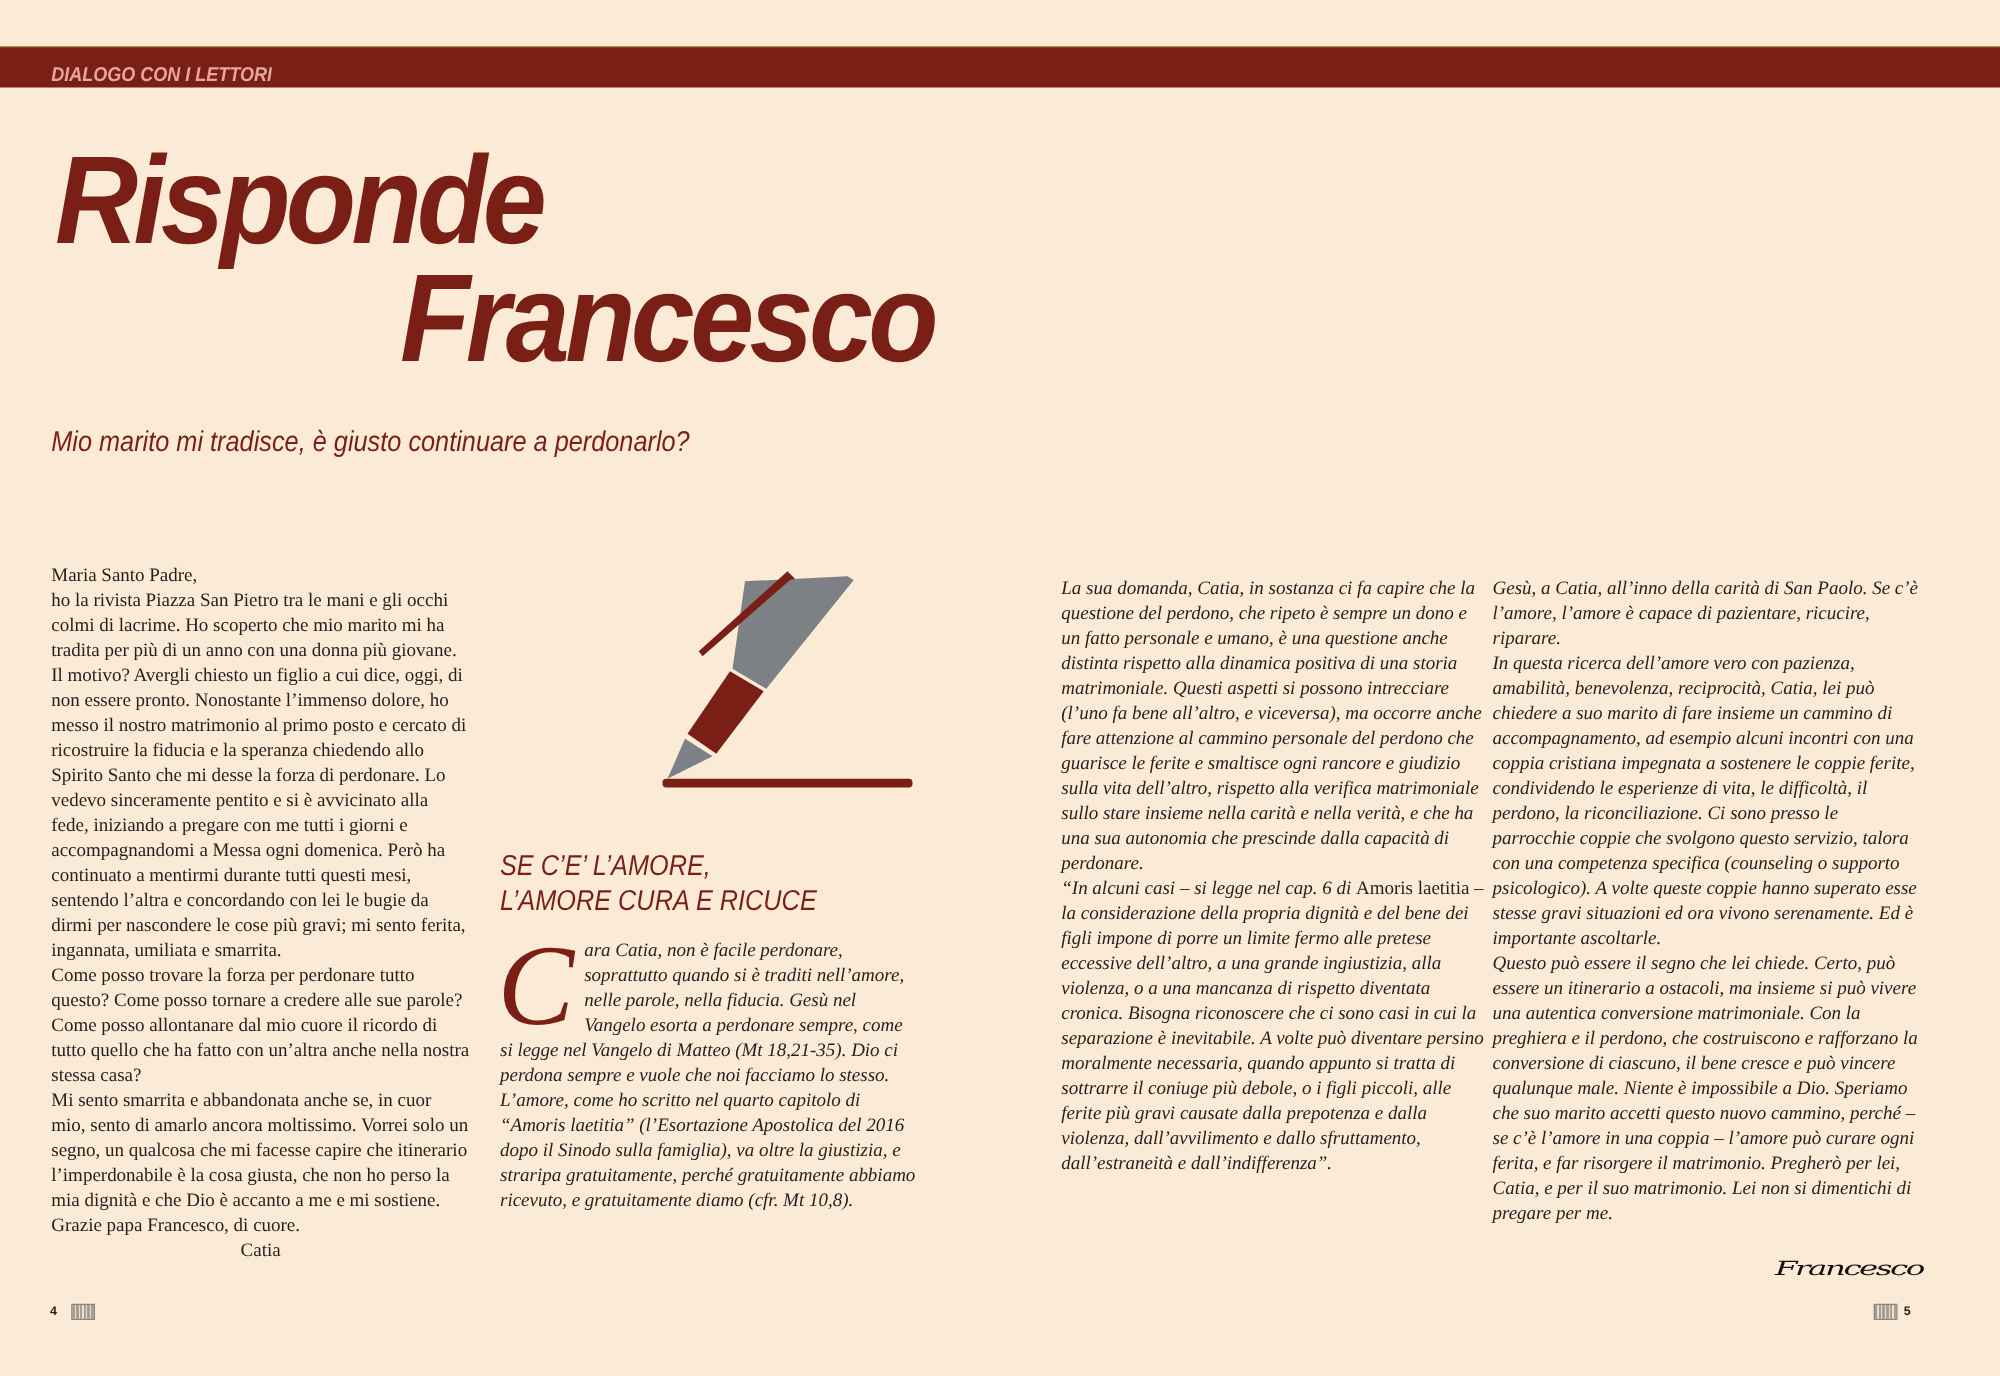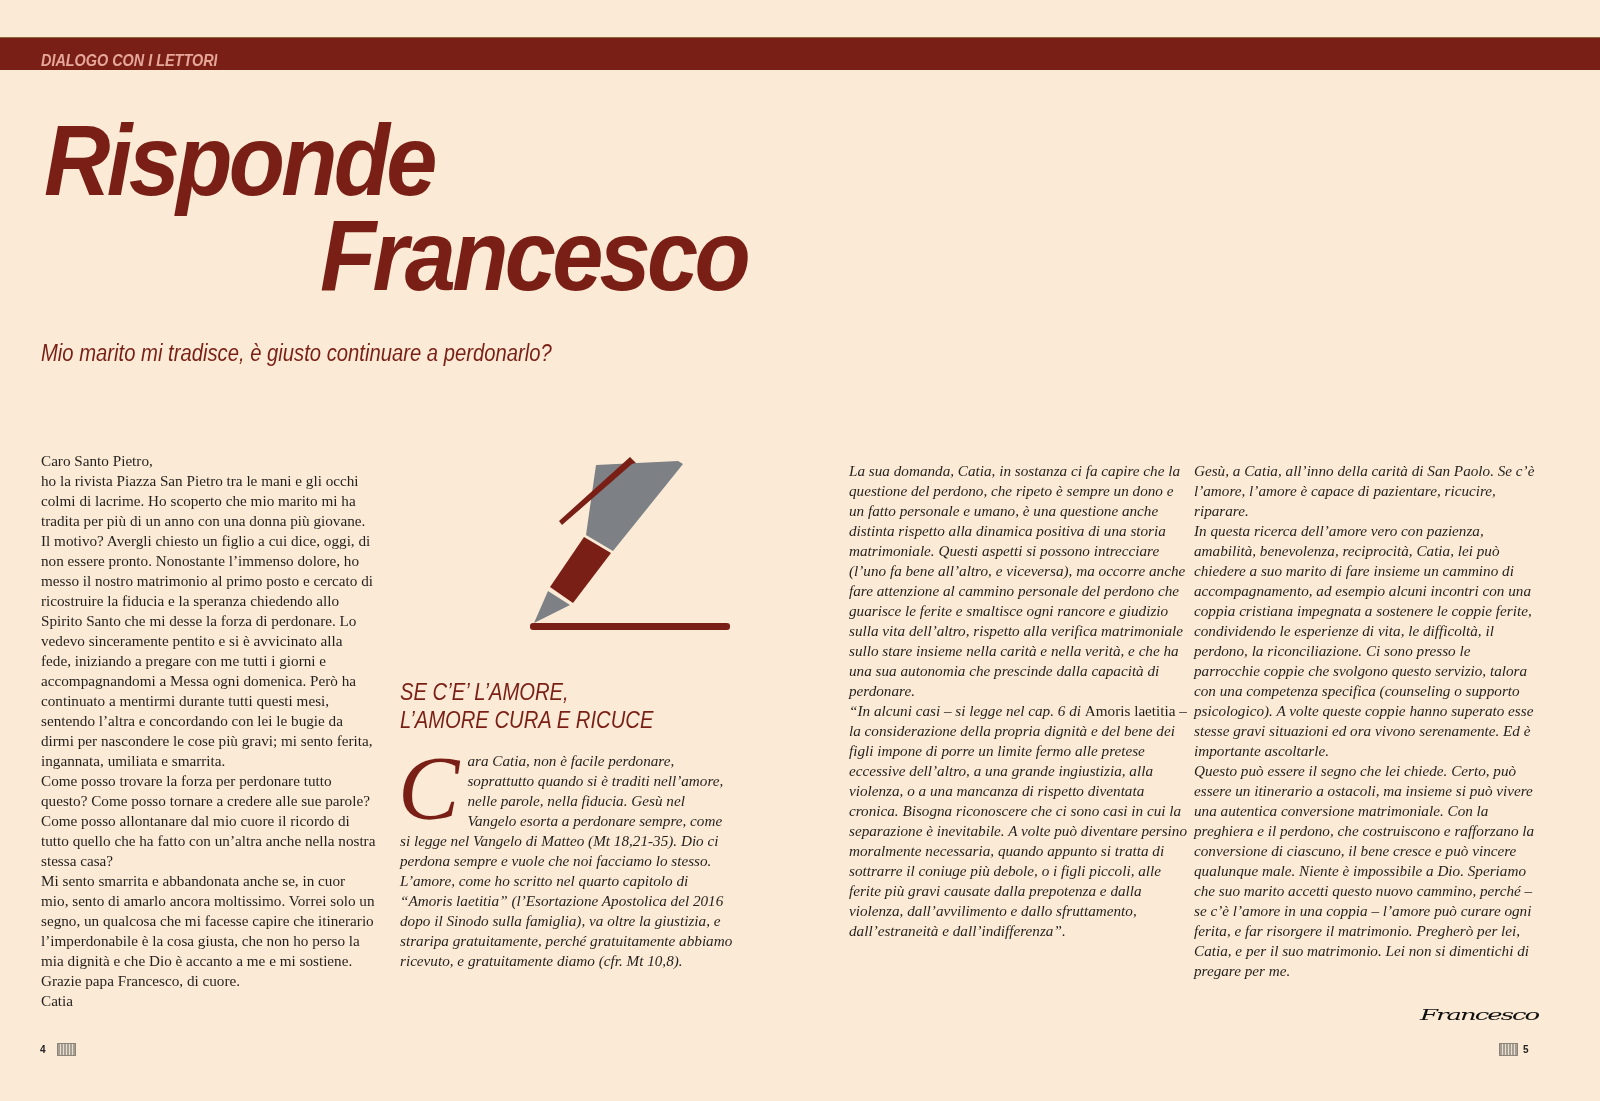--- a/index.html
+++ b/index.html
@@ -6,21 +6,21 @@
   body { width:1600px; height:1101px; background:#fbebd6; position:relative; overflow:hidden; font-family:"Liberation Serif", serif; color:#231f1c; }
   .topbar { position:absolute; left:0; top:38px; width:1600px; height:32px; background:#7a1f16; }
   .topbar-line { position:absolute; left:0; top:37px; width:1600px; height:2px; background:#8a6a3a; }
   .section-label { position:absolute; left:41px; top:52px; height:20px; overflow:hidden; font-family:"Liberation Sans", sans-serif; font-style:italic; font-weight:bold; font-size:16px; color:#e6a79a; letter-spacing:0px; transform:scaleX(0.9); transform-origin:left; }
   .title-1 { position:absolute; left:44px; top:110px; font-family:"Liberation Sans", sans-serif; font-style:italic; font-weight:bold; font-size:100px; color:#7a1f16; letter-spacing:-4px; line-height:1; transform:scaleX(0.92); transform-origin:left; }
   .title-2 { position:absolute; left:320px; top:205px; font-family:"Liberation Sans", sans-serif; font-style:italic; font-weight:bold; font-size:100px; color:#7a1f16; letter-spacing:-4px; line-height:1; transform:scaleX(0.92); transform-origin:left; }
   .subtitle { position:absolute; left:41px; top:340px; font-family:"Liberation Sans", sans-serif; font-style:italic; font-size:23px; color:#7a1f16; transform:scaleX(0.88); transform-origin:left; white-space:nowrap; }
   .col { position:absolute; font-size:15.2px; line-height:20px; }
   .col p { margin:0; }
   .letter { left:41px; top:451px; width:335px; }
-  .sign-catia { text-align:left; }
+  .sign-catia { text-align:center; }
   .pen { position:absolute; left:528px; top:455px; width:205px; height:180px; }
   .reply-heading { position:absolute; left:400px; top:678px; font-family:"Liberation Sans", sans-serif; font-style:italic; font-size:23px; line-height:28px; color:#7a1f16; transform:scaleX(0.88); transform-origin:left; }
   .reply { left:400px; top:751px; width:334px; font-style:italic; }
   .dropcap { float:left; font-size:92px; line-height:70px; color:#7a1f16; margin:2px 8px -4px -2px; font-style:italic; }
   .col-3 { left:826px; top:461px; width:340px; font-style:italic;margin-left:23px; }
   .col-4 { left:1194px; top:461px; width:342px; font-style:italic; }
   .upright { font-style:normal; }
   .signature { position:absolute; left:1420px; top:1000px; font-family:"DejaVu Serif", serif; font-style:italic; font-size:26px; color:#111; transform:scaleY(0.6); letter-spacing:-2px; }
   .pagenum { position:absolute; top:1044px; font-family:"Liberation Sans", sans-serif; font-weight:bold; font-size:10px; color:#222; }
   .mag-icon { position:absolute; top:1043px; width:17px; height:11px; border:1px solid #8c8478; background:repeating-linear-gradient(90deg,#a69e92 0 2px,#e9dfcf 2px 3px); }
@@ -31,21 +31,21 @@
 <div class="topbar-line"></div>
 <div class="topbar"></div>
 <div class="section-label">DIALOGO CON I LETTORI</div>
 
 <div class="title-1">Risponde</div>
 <div class="title-2">Francesco</div>
 
 <div class="subtitle">Mio marito mi tradisce, è giusto continuare a perdonarlo?</div>
 
 <div class="col letter">
-  <p>Caro Santo Pietro,</p>
+  <p>Maria Santo Padre,</p>
   <p><span>ho la rivista Piazza San Pietro tra le mani e gli occhi colmi di lacrime. Ho scoperto che mio marito mi ha tradita per più di un anno con una donna più giovane. Il motivo? Avergli chiesto un figlio a cui dice, oggi, di non essere pronto. Nonostante l’immenso dolore, ho messo il nostro matrimonio al primo posto e cercato di ricostruire la fiducia e la speranza chiedendo allo Spirito Santo che mi desse la forza di perdonare. Lo vedevo sinceramente pentito e si è avvicinato alla fede, iniziando a pregare con me tutti i giorni e accompagnandomi a Messa ogni domenica. Però ha continuato a mentirmi durante tutti questi mesi, sentendo l’altra e concordando con lei le bugie da dirmi per nascondere le cose più gravi; mi sento ferita, ingannata, umiliata e smarrita.</span></p>
   <p>Come posso trovare la forza per perdonare tutto questo? Come posso tornare a credere alle sue parole? Come posso allontanare dal mio cuore il ricordo di tutto quello che ha fatto con un’altra anche nella nostra stessa casa?</p>
   <p>Mi sento smarrita e abbandonata anche se, in cuor mio, sento di amarlo ancora moltissimo. Vorrei solo un segno, un qualcosa che mi facesse capire che itinerario l’imperdonabile è la cosa giusta, che non ho perso la mia dignità e che Dio è accanto a me e mi sostiene.</p>
   <p>Grazie papa Francesco, di cuore.</p>
   <p class="sign-catia">Catia</p>
 </div>
 
 <svg class="pen" viewBox="0 0 205 180">
   <polygon points="68,10 150,6 155,9 85,96 58,80" fill="#7d8084"></polygon>
   <polygon points="56,82 83,98 45,148 22,132" fill="#7a1f16"></polygon>

